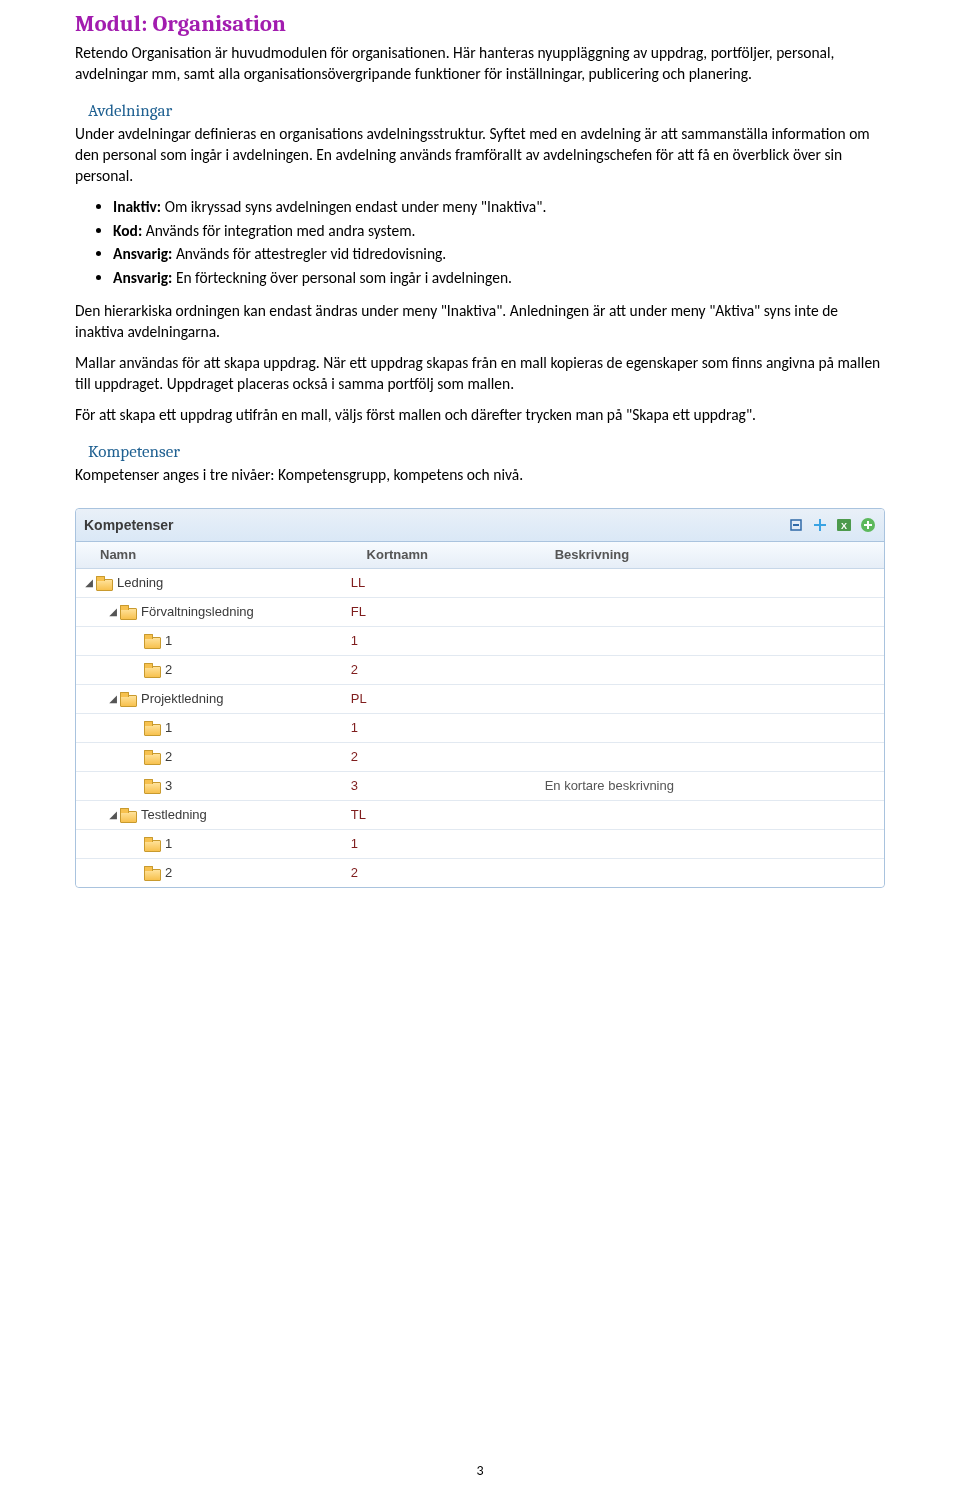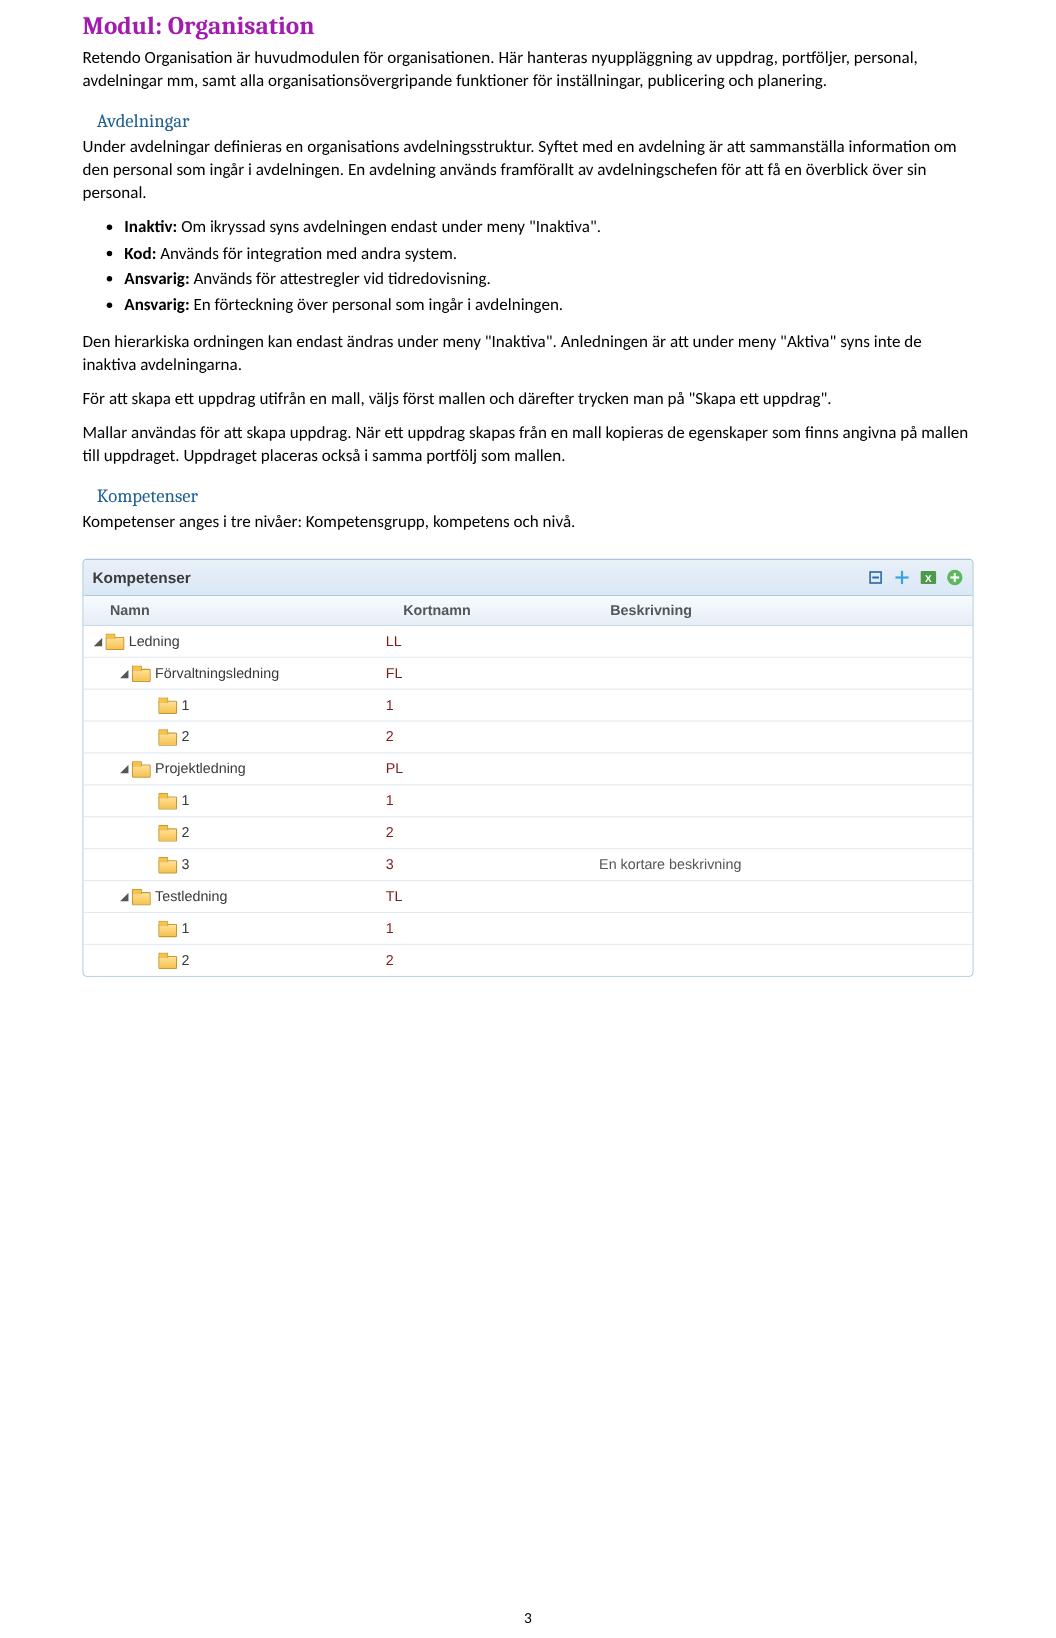--- a/index.html
+++ b/index.html
@@ -165,22 +165,22 @@
 
   <ul class="bul">
     <li><span class="b">Inaktiv:</span><span> Om ikryssad syns avdelningen endast under meny "Inaktiva".</span></li>
     <li><span class="b">Kod:</span><span> Används för integration med andra system.</span></li>
     <li><span class="b">Ansvarig:</span><span> Används för attestregler vid tidredovisning.</span></li>
     <li><span class="b">Ansvarig:</span><span> En förteckning över personal som ingår i avdelningen.</span></li>
   </ul>
 
   <p>Den hierarkiska ordningen kan endast ändras under meny "Inaktiva". Anledningen är att under meny "Aktiva" syns inte de inaktiva avdelningarna.</p>
 
+  <p>Mallar användas för att skapa uppdrag. När ett uppdrag skapas från en mall kopieras de egenskaper som finns angivna på mallen till uppdraget. Uppdraget placeras också i samma portfölj som mallen.</p>
   <p>För att skapa ett uppdrag utifrån en mall, väljs först mallen och därefter trycken man på "Skapa ett uppdrag".</p>
-  <p>Mallar användas för att skapa uppdrag. När ett uppdrag skapas från en mall kopieras de egenskaper som finns angivna på mallen till uppdraget. Uppdraget placeras också i samma portfölj som mallen.</p>
 
   <h2 class="sub-title">Kompetenser</h2>
   <p>Kompetenser anges i tre nivåer: Kompetensgrupp, kompetens och nivå.</p>
 
   <div class="panel">
     <div class="panel-header">
       <span class="panel-title">Kompetenser</span>
       <span class="panel-icons">
         <span class="ic">
           <svg viewBox="0 0 16 16">

